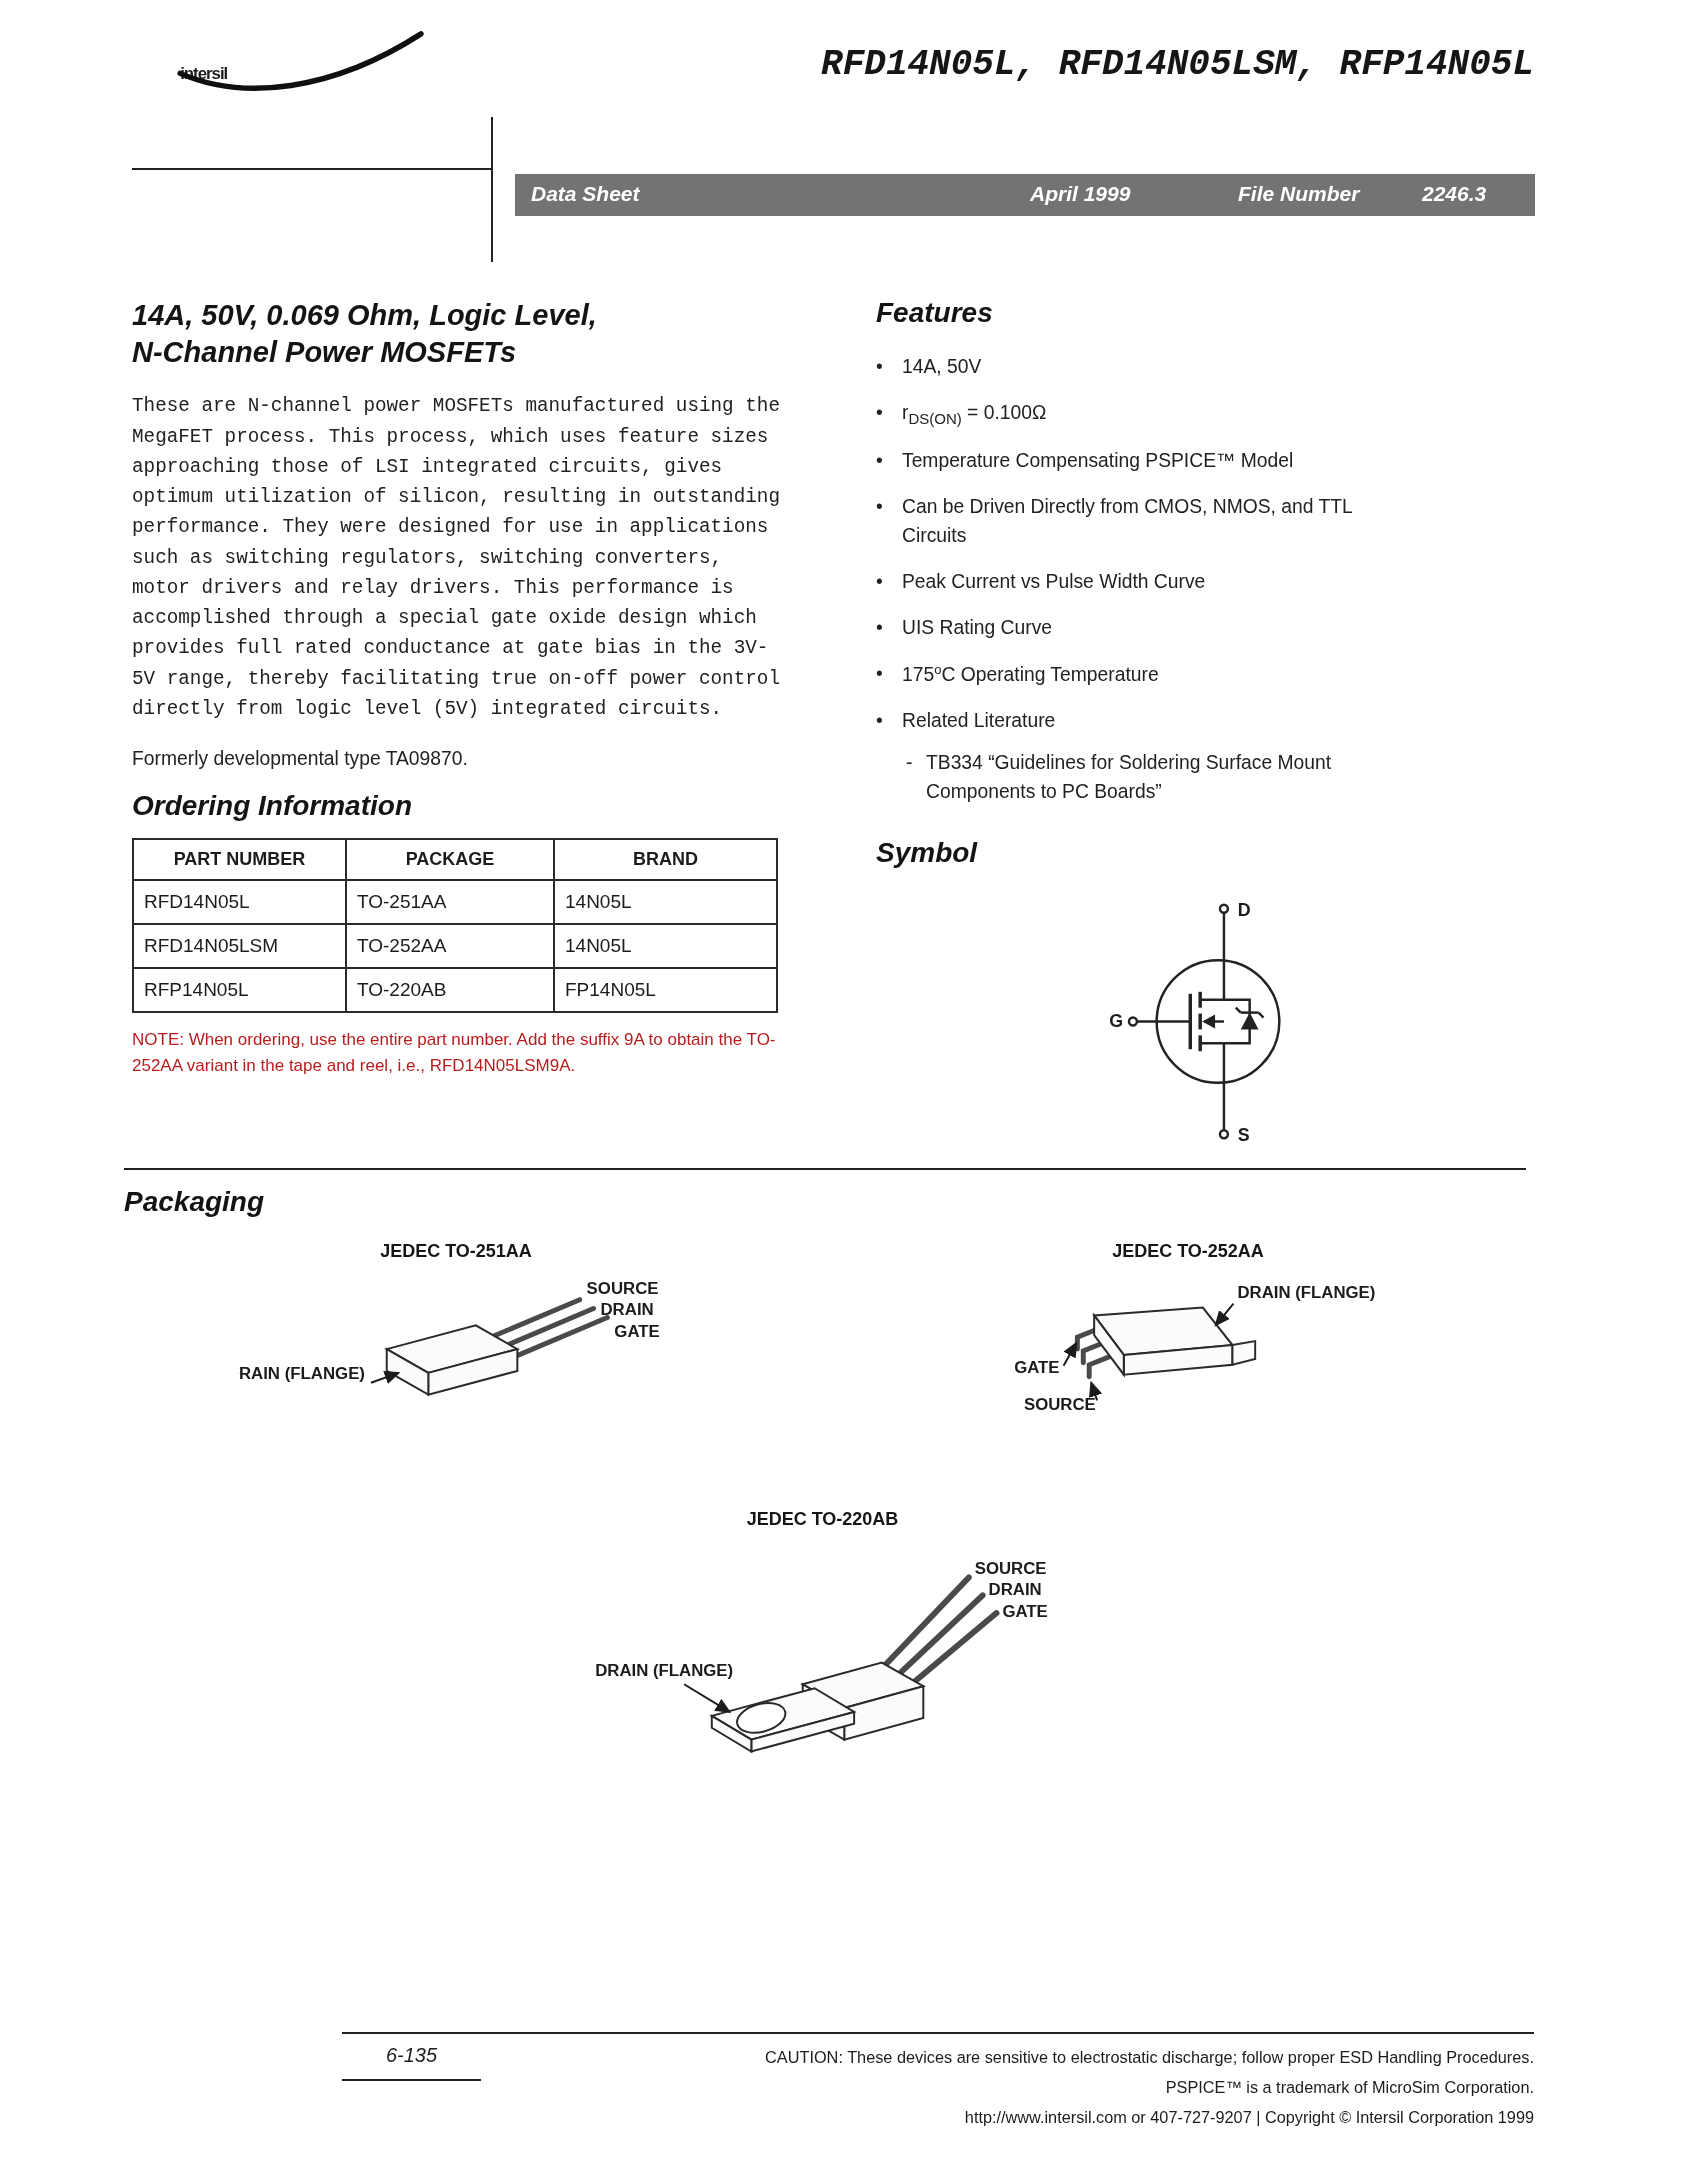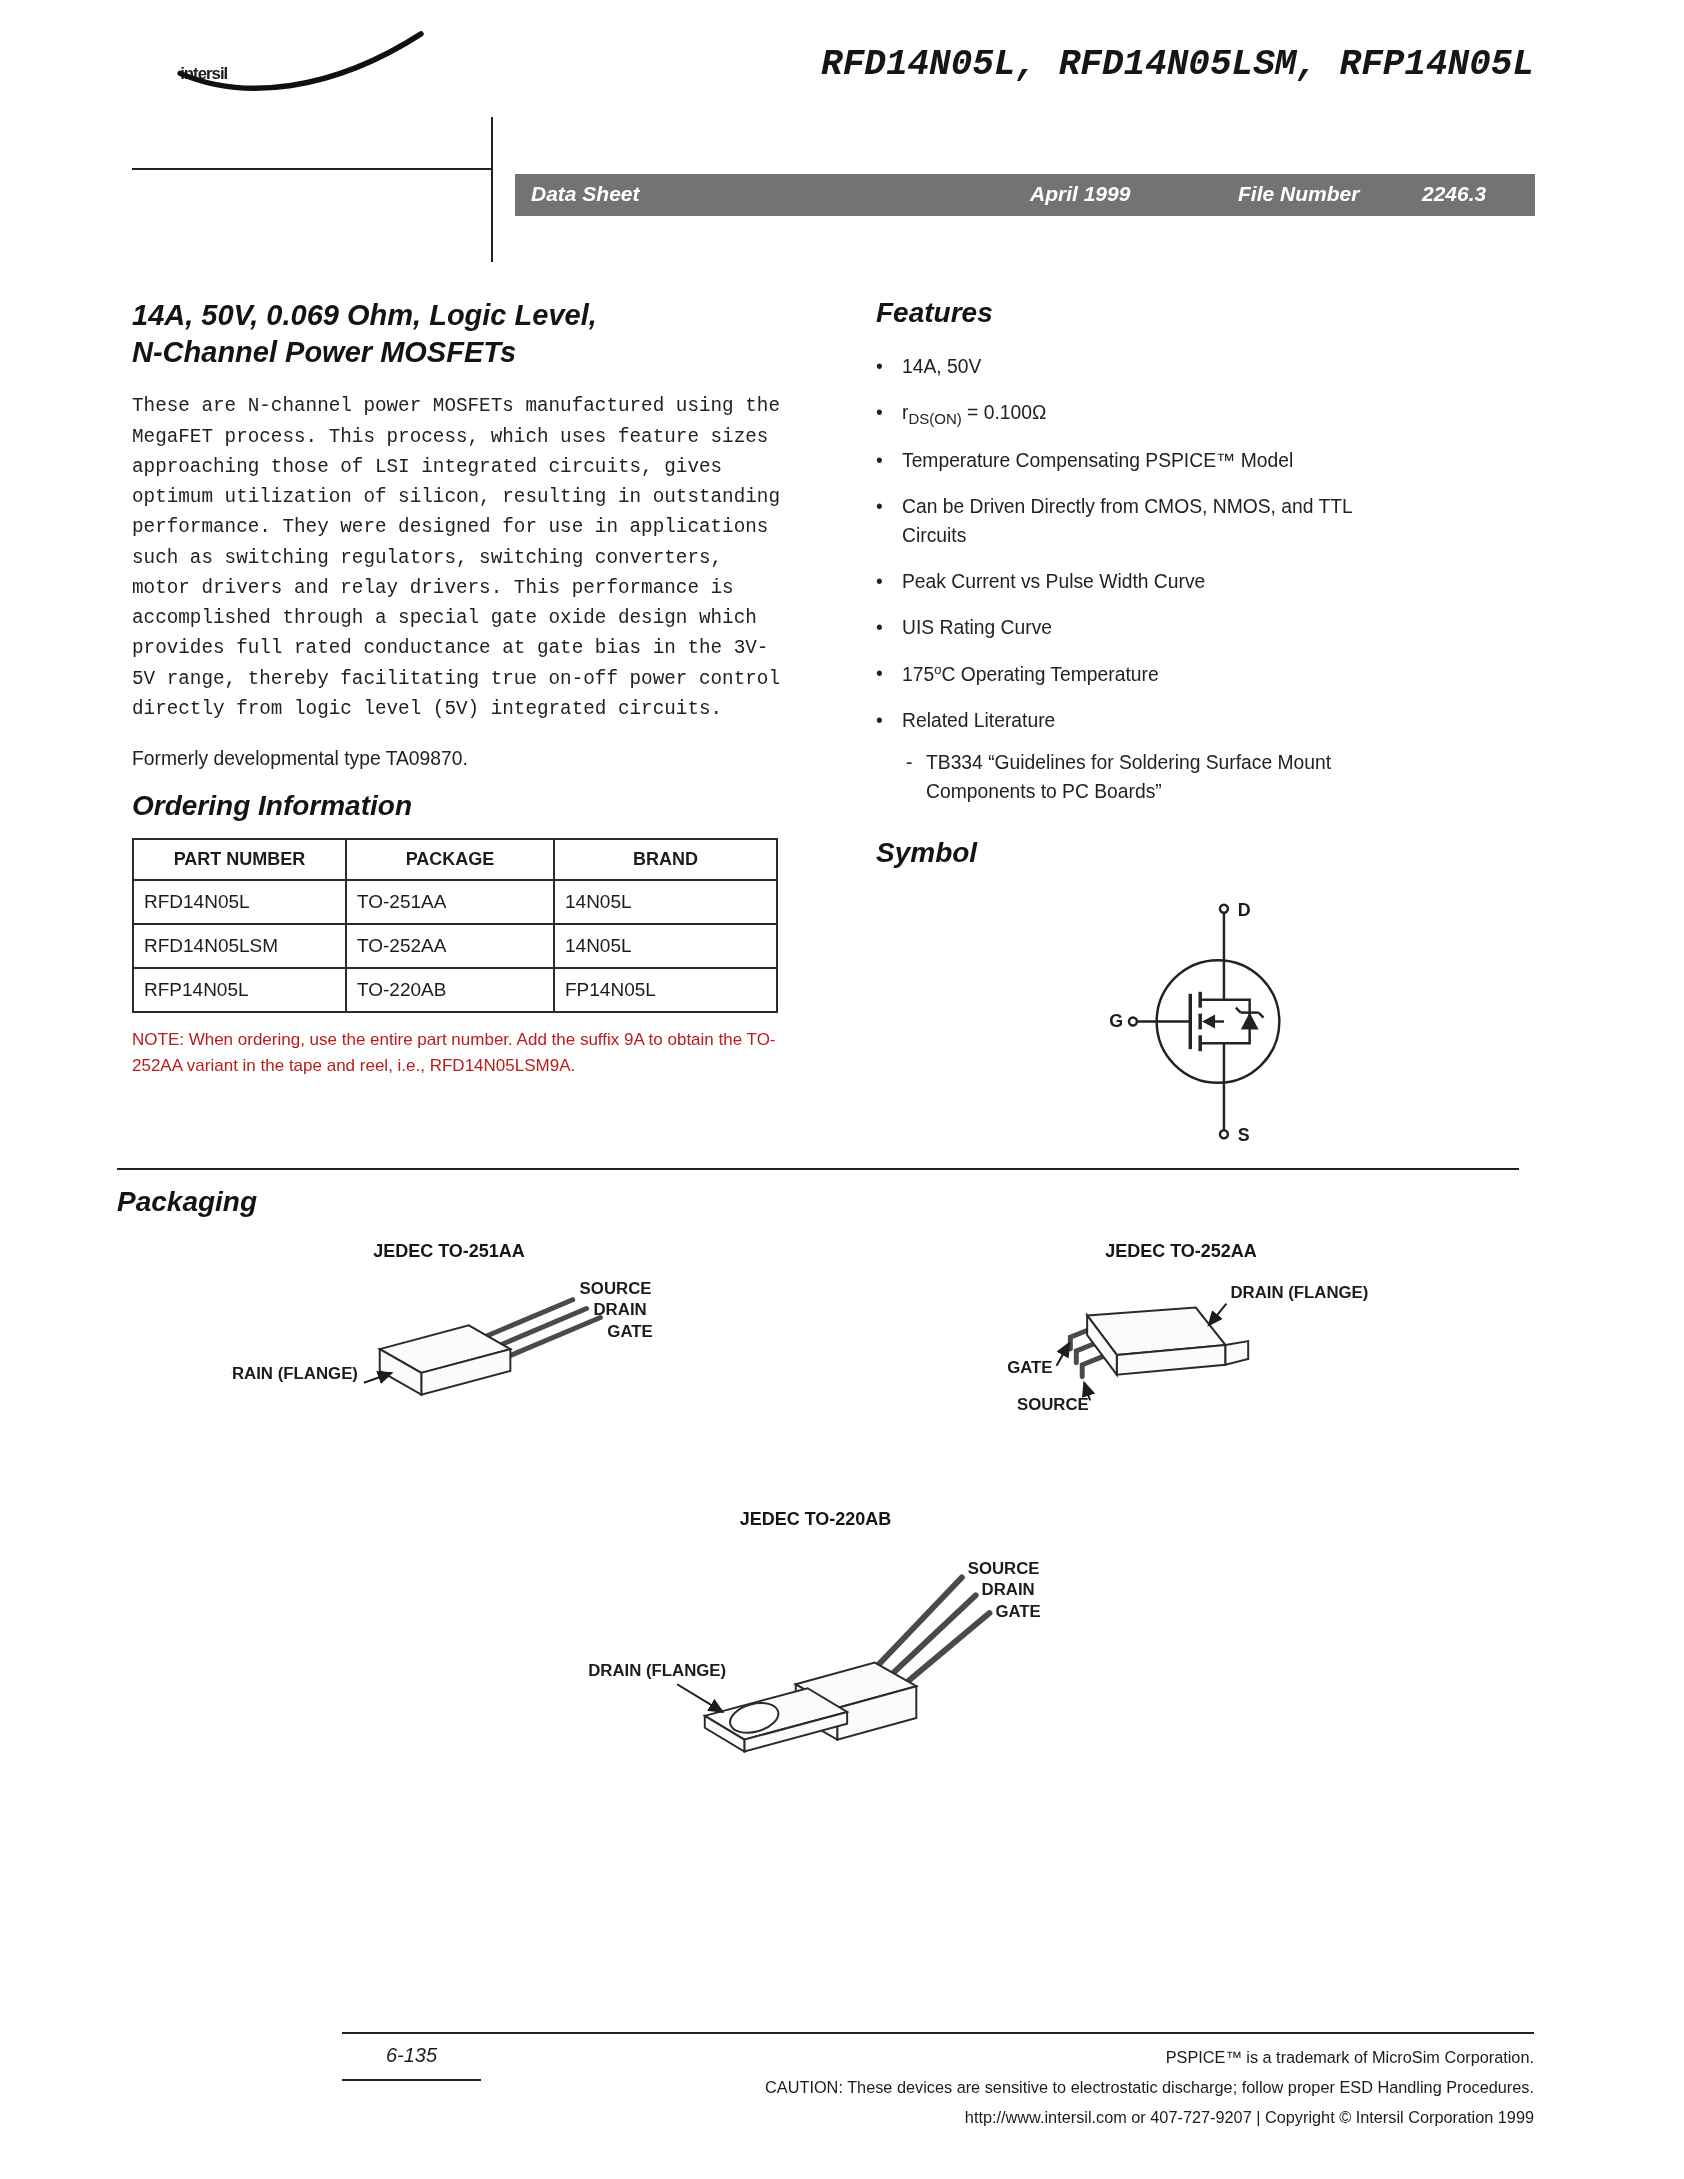--- a/index.html
+++ b/index.html
@@ -56,21 +56,21 @@
   .feat sup { font-size:13px; }
   .feat-sub { display:flex; margin:-4px 0 17px 30px; font-size:19.3px; line-height:1.5; color:#222; }
   .feat-sub .d { width:20px; flex:none; }
   .feat-sub .t { max-width:495px; }
   .features-heading { margin-bottom:24px; }
   .symbol-heading { margin-top:30px; }
   .symbol-svg { margin:14px 0 0 223px; display:block; }
 
   
   .packaging {
-    position:absolute; left:117px; top:1168px; width:1402px; height:683px;
+    position:absolute; left:124px; top:1168px; width:1402px; height:683px;
     border-top:2px solid #222;
   }
   .packaging-heading { margin-top:16px; }
   .pkg-block { position:absolute; }
   .pkg-251 { left:114px; top:71px; width:436px; }
   .pkg-252 { left:866px; top:71px; width:396px; }
   .pkg-220 { left:441px; top:339px; width:515px; }
   .pkg-title { text-align:center; font-size:18px; font-weight:bold; margin-bottom:6px; color:#161616; }
   svg text { font-family:"Liberation Sans", sans-serif; font-weight:bold; font-size:17px; fill:#1c1c1c; }
   svg text.term { font-size:18px; }
@@ -330,20 +330,20 @@
         <text x="30" y="142">DRAIN (FLANGE)</text>
       </svg>
     </div>
   </div>
 
   <div class="footer">
     <div class="page-num-box">
       <span class="page-num">6-135</span>
     </div>
     <div class="footer-text">
+      <div>CAUTION: These devices are sensitive to electrostatic discharge; follow proper ESD Handling Procedures.</div>
       <div>PSPICE™ is a trademark of MicroSim Corporation.</div>
-      <div>CAUTION: These devices are sensitive to electrostatic discharge; follow proper ESD Handling Procedures.</div>
       <div>http://www.intersil.com or 407-727-9207  |  Copyright © Intersil Corporation 1999</div>
     </div>
   </div>
 
 </div>
 
 
 </body></html>

